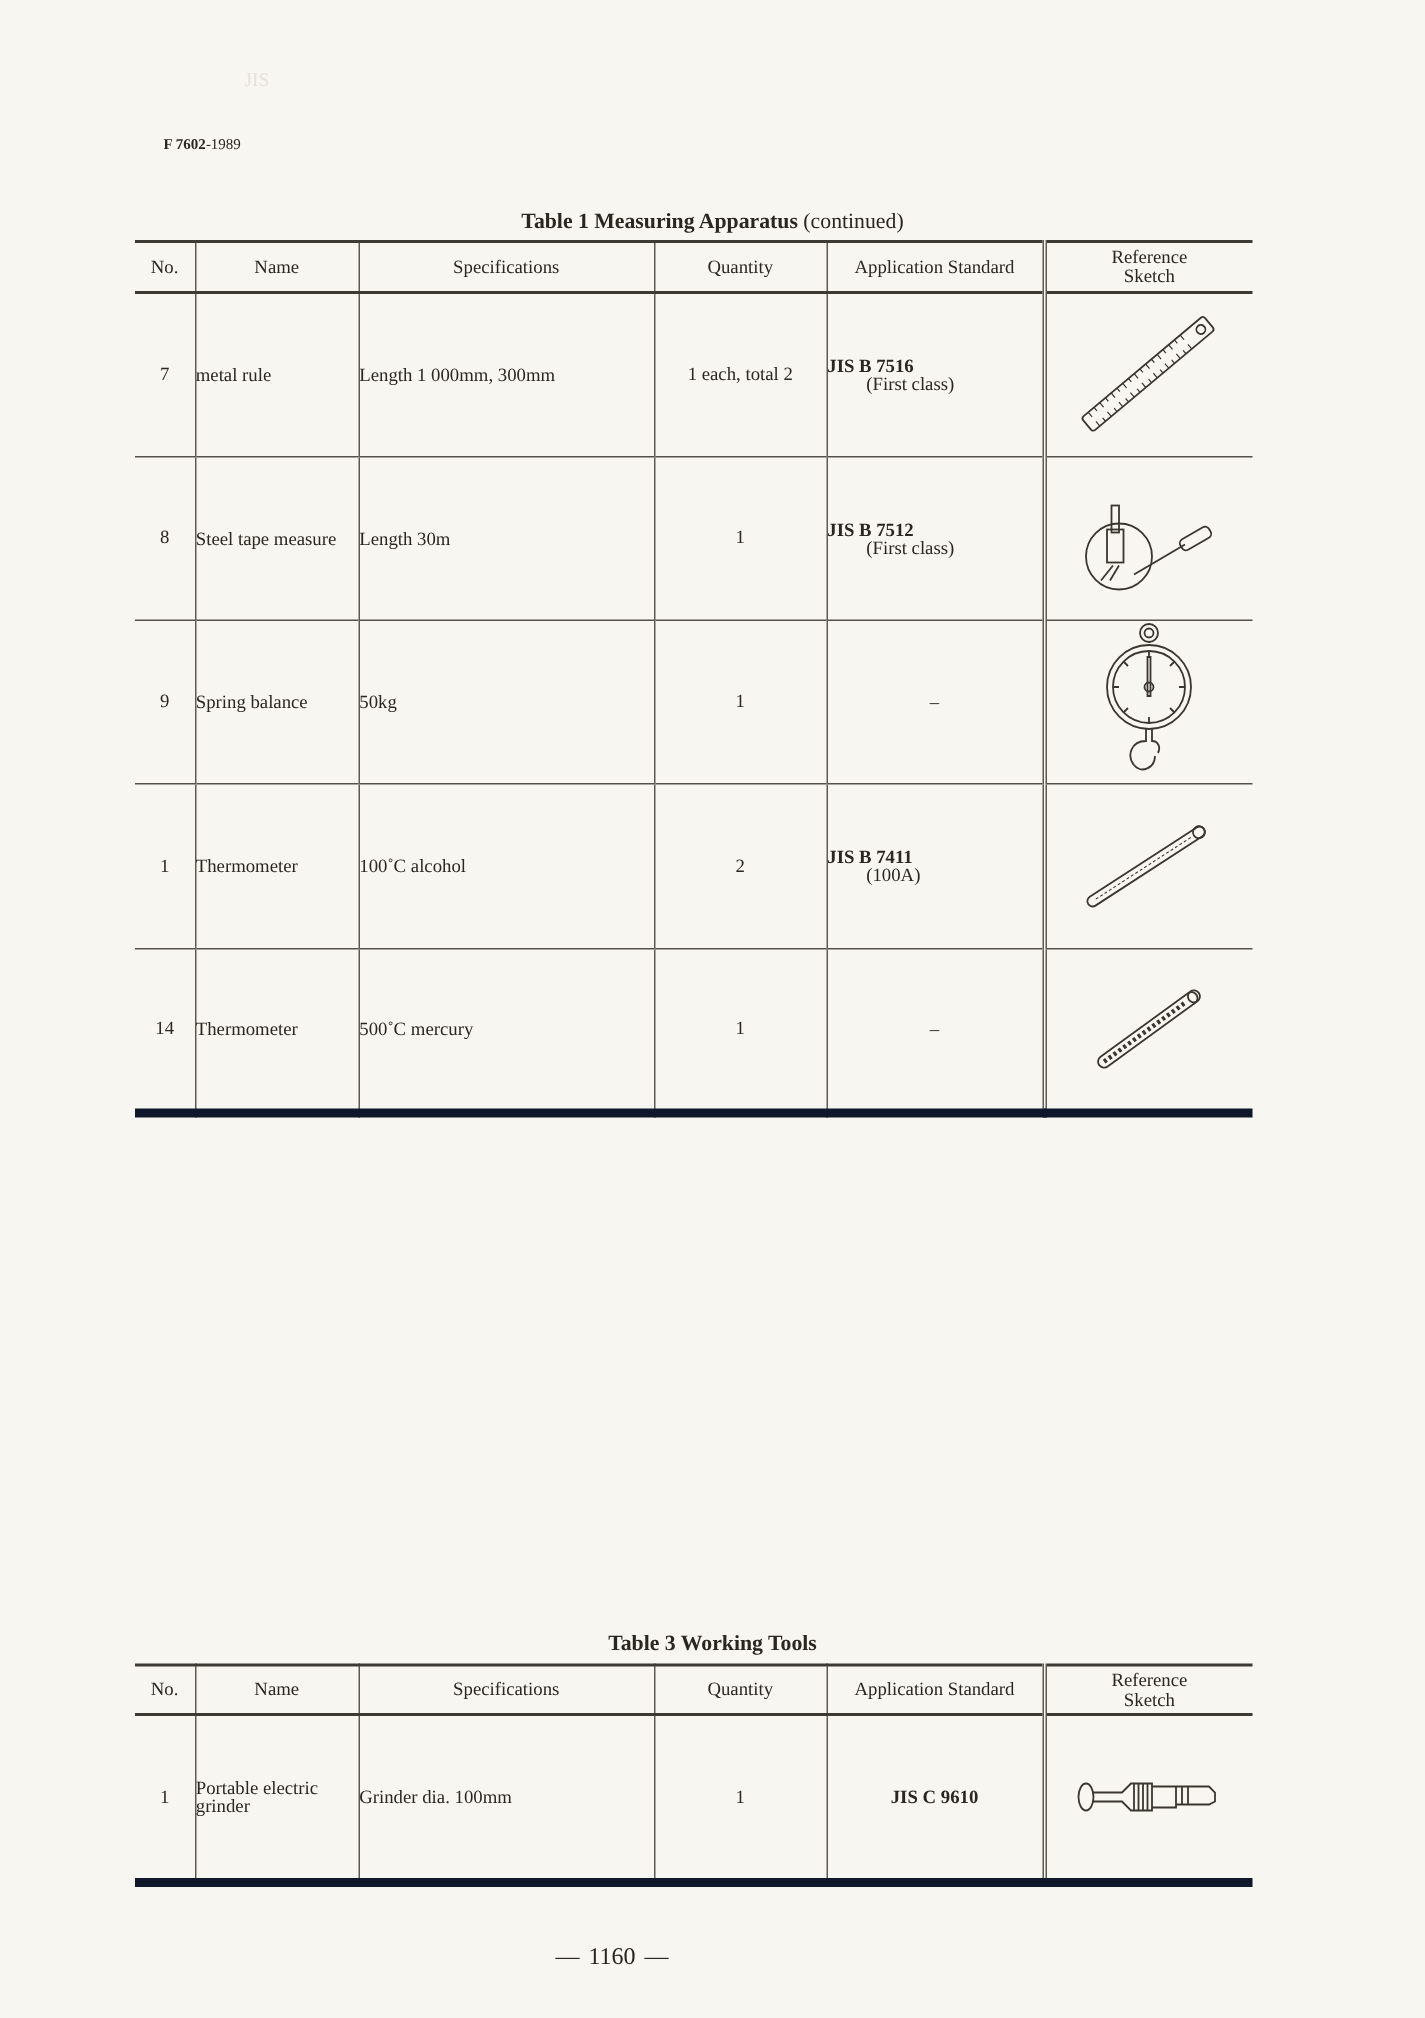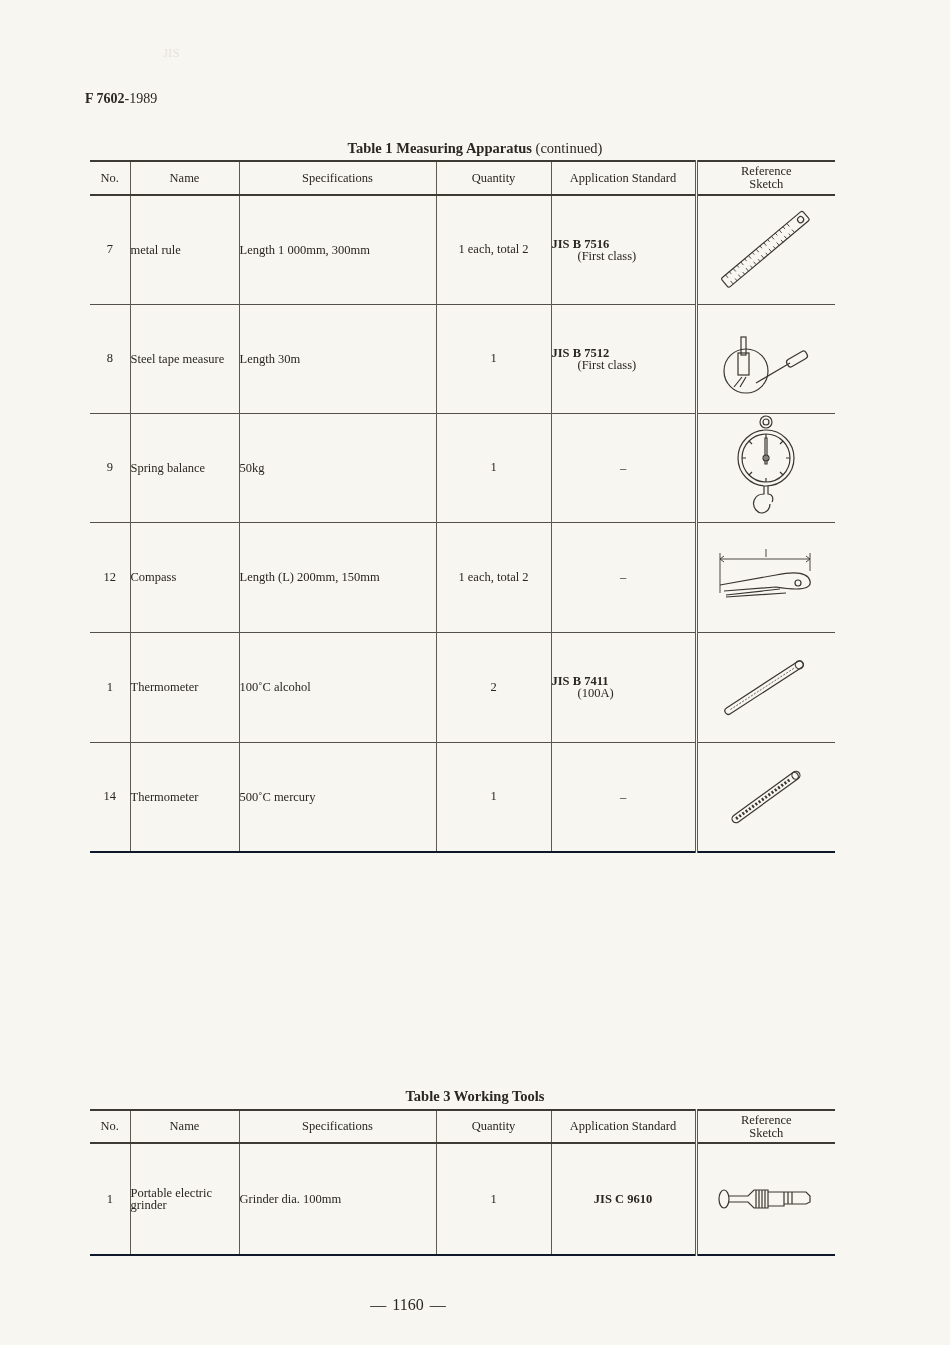--- a/index.html
+++ b/index.html
@@ -2,39 +2,39 @@
 <html><head>
 <meta charset="utf-8">
 <style>
   html, body { margin: 0; padding: 0; }
   body {
     width: 950px; height: 1345px; position: relative; overflow: hidden;
     background: #f7f6f1;
     font-family: "Liberation Serif", "DejaVu Serif", serif;
     color: #2a2620;
   }
-  .doc-id { position: absolute; left: 85px; top: 91px; font-size: 14px; }
+  .doc-id { position: absolute; left: 109px; top: 91px; font-size: 10px; }
   .doc-id b { font-weight: bold; }
   .ghost { position: absolute; left: 163px; top: 45px; font-size: 13px; color: #e4e2da; }
   .caption { position: absolute; left: 0; width: 950px; text-align: center; font-size: 14.5px; }
   .caption .bold { font-weight: bold; }
   table.grid {
     position: absolute; left: 90px; border-collapse: collapse; table-layout: fixed;
     font-size: 12.5px;
   }
   table.grid td, table.grid th {
     border-left: 1px solid #5e5a52; border-right: 1px solid #5e5a52;
     padding: 0; vertical-align: middle; font-weight: normal;
   }
   table.grid tr td:first-child, table.grid tr th:first-child { border-left: none; }
   table.grid tr td:last-child, table.grid tr th:last-child { border-right: none; }
   table.grid td.dbl, table.grid th.dbl { border-left: 3px double #5e5a52; }
   table.grid thead tr { border-top: 2px solid #3d3a34; border-bottom: 2px solid #3d3a34; }
   table.grid tbody tr { border-bottom: 1px solid #55514a; }
-  table.grid tbody tr:last-child { border-bottom: 2px solid #0f172a; }
+  table.grid tbody tr:last-child { border-bottom: 6px solid #0f172a; }
   th { text-align: center; line-height: 13px; }
   td.c-no { text-align: center; }
   td.c-name, td.c-spec { padding-left: 9px; line-height: 12px; }
   td.c-qty { text-align: center; }
   td.c-std { padding-left: 26px; line-height: 12px; }
   td.c-std.center { text-align: center; padding-left: 0; }
   td.c-std .std-code { font-weight: bold; display: block; }
   td.c-std .std-class { display: block; padding-left: 26px; }
   td.c-sketch { text-align: center; }
   td.c-sketch svg { display: block; margin: 0 auto; }
@@ -129,37 +129,20 @@
           <path d="M30 20v4M30 64v4M6 44h4M50 44h4M13 27l3 3M47 27l-3 3M13 61l3-3M47 61l-3-3"></path>
           <path d="M29 24h2v26h-2z"></path>
             <circle cx="30" cy="44" r="3"></circle>
           <path d="M28 72v8c-10 0-13 10-8 16 5 6 14 2 14-6M32 72v8c4 0 6 4 4 8"></path>
         </svg>
       </td>
     </tr>
 
 
 
-    <tr style="height:110px;">
-      <td class="c-no">12</td>
-      <td class="c-name">Compass</td>
-      <td class="c-spec">Length (L) 200mm, 150mm</td>
-      <td class="c-qty">1 each, total 2</td>
-      <td class="c-std center"><span>–</span></td>
-      <td class="c-sketch dbl">
-        <svg width="100" height="60" viewBox="0 0 100 60" fill="none" stroke="#3a362f" stroke-width="1.2">
-          <path d="M4 6v40M94 6v18M4 12h90" stroke-width="0.9"></path>
-          <path d="M8 9l-4 3 4 3M90 9l4 3-4 3" stroke-width="0.9"></path>
-          <path d="M50 2v8" stroke-width="0.9"></path>
-          <path d="M4 38l56-10c20-4 32-2 34 6 2 8-10 10-34 6L8 44"></path>
-          <path d="M10 48l54-6M10 50l60-4"></path>
-          <circle cx="82" cy="36" r="3"></circle>
-        </svg>
-      </td>
-    </tr>
 
     <tr style="height:110px;">
       <td class="c-no">1</td>
       <td class="c-name">Thermometer</td>
       <td class="c-spec">100˚C alcohol</td>
       <td class="c-qty">2</td>
       <td class="c-std">
           <span class="std-code">JIS B 7411</span>
           <span class="std-class">(100A)</span>
         </td>

